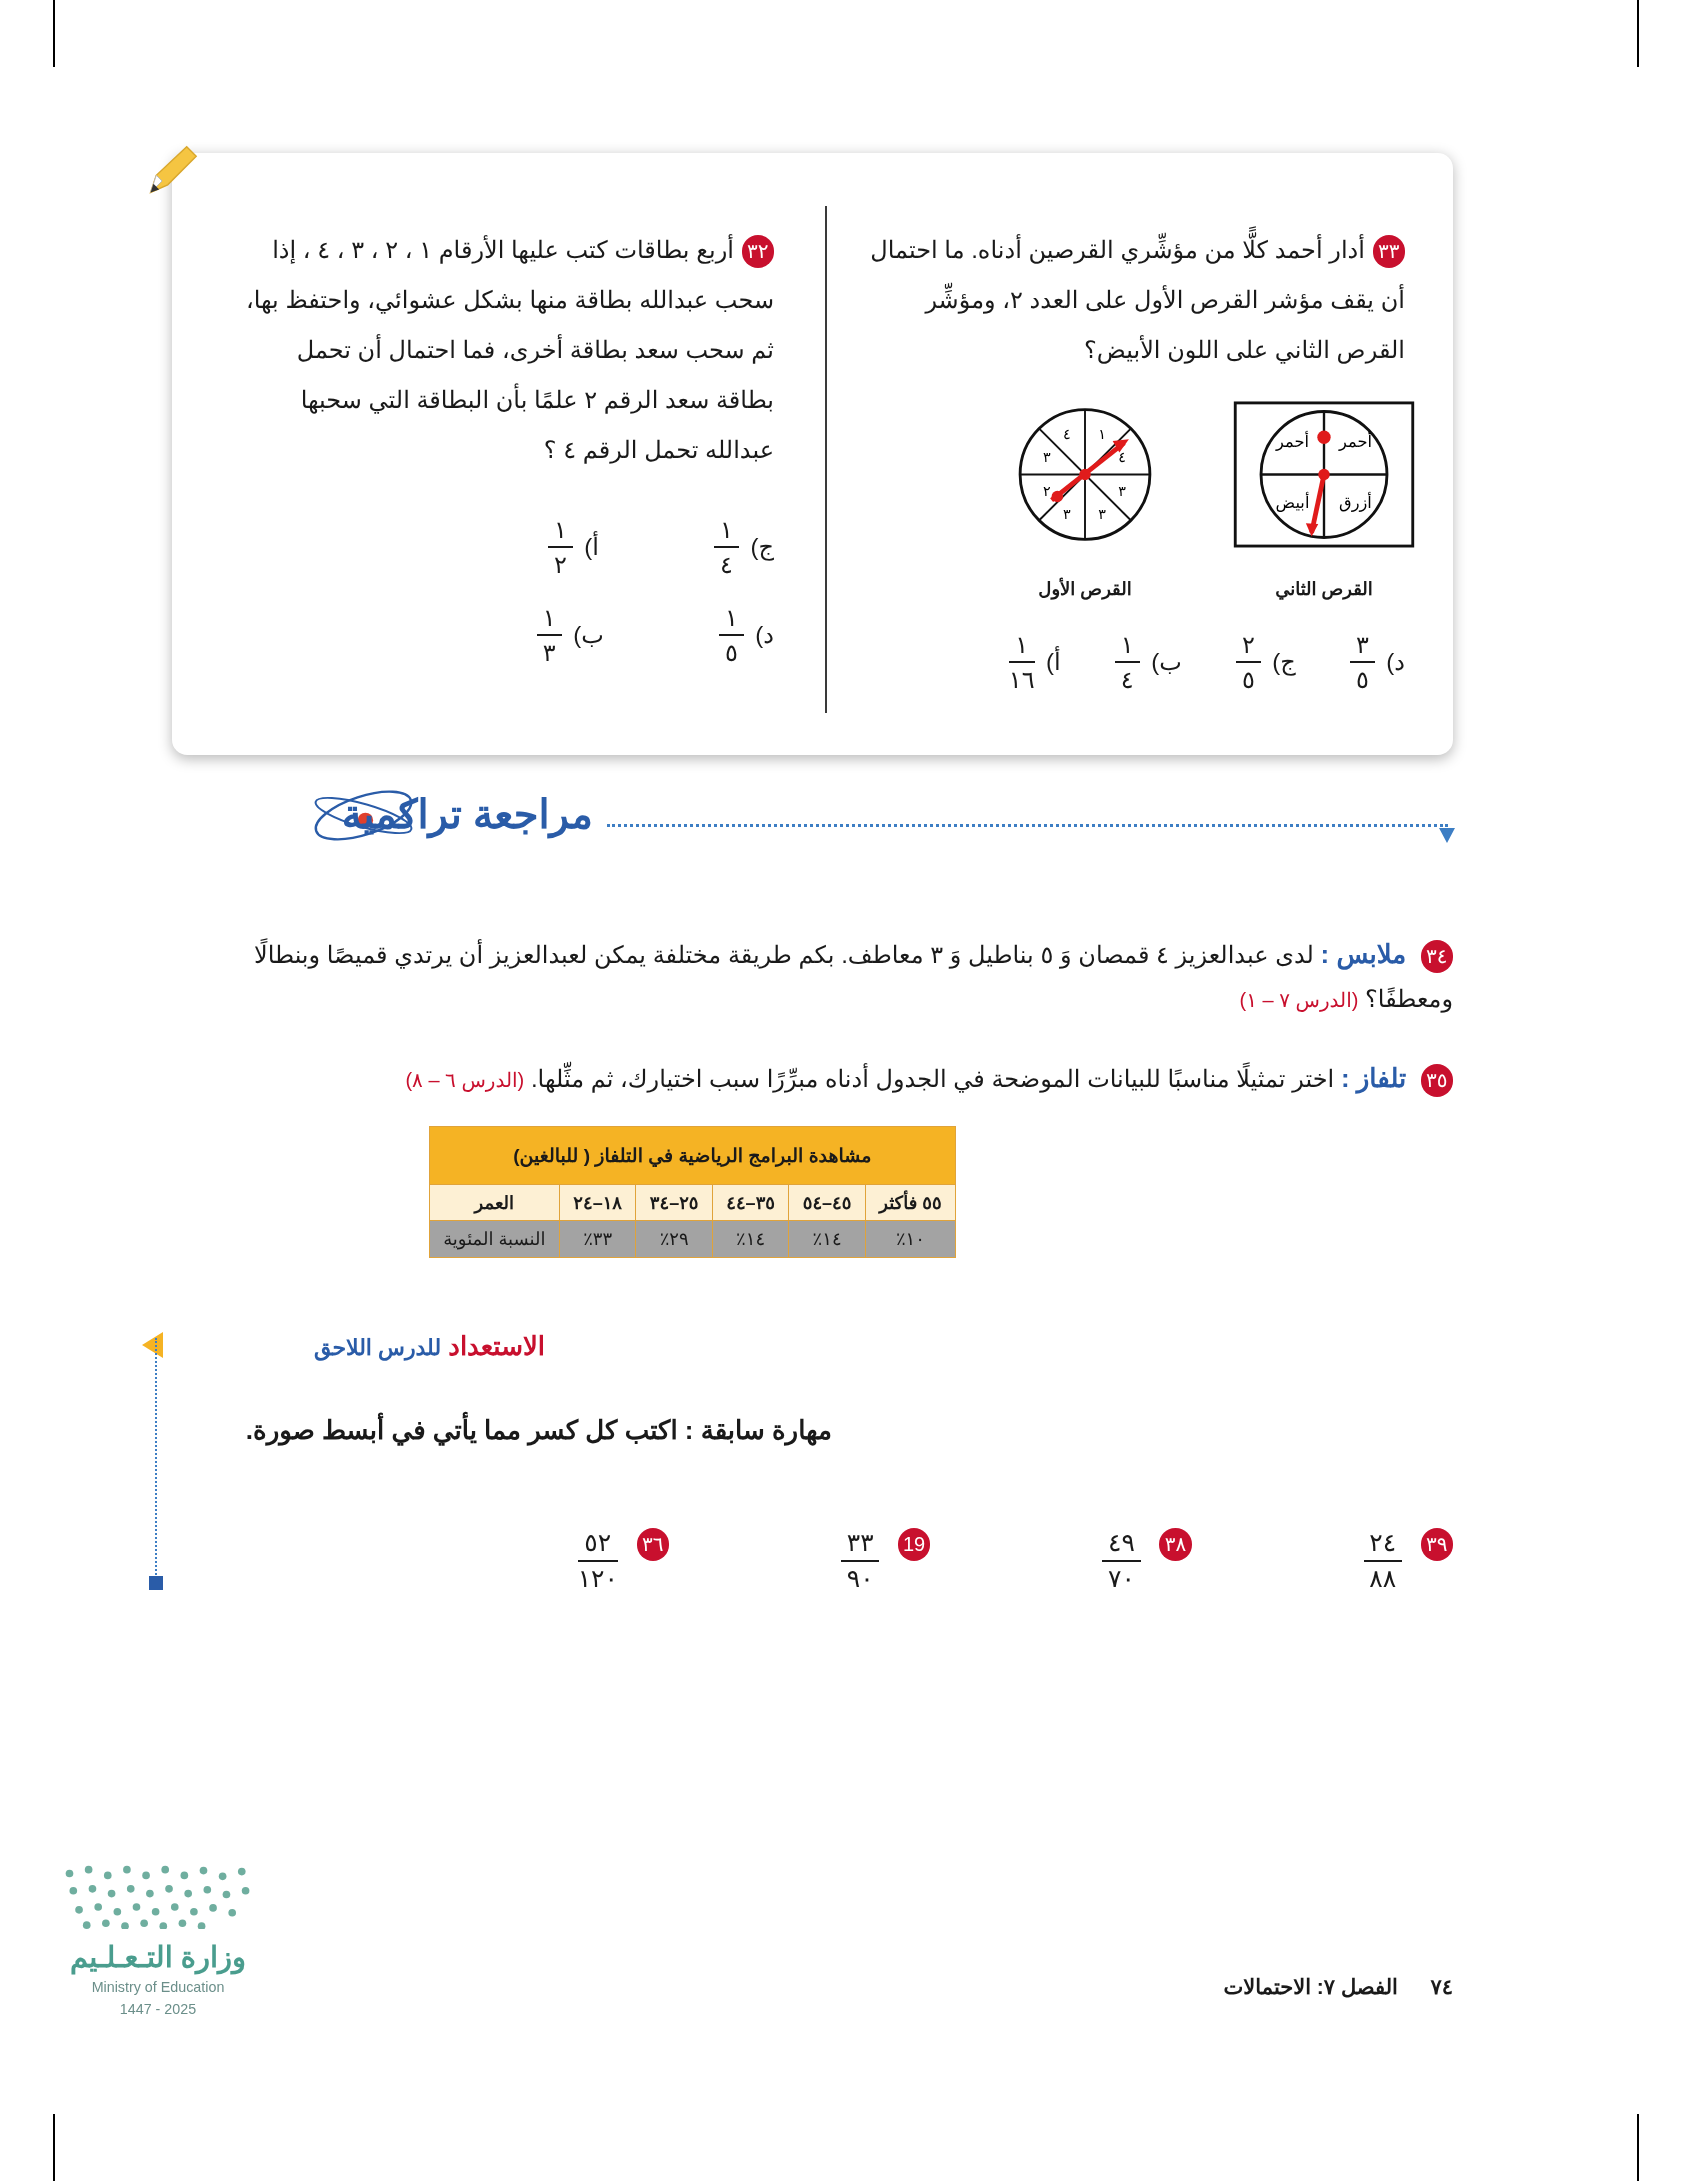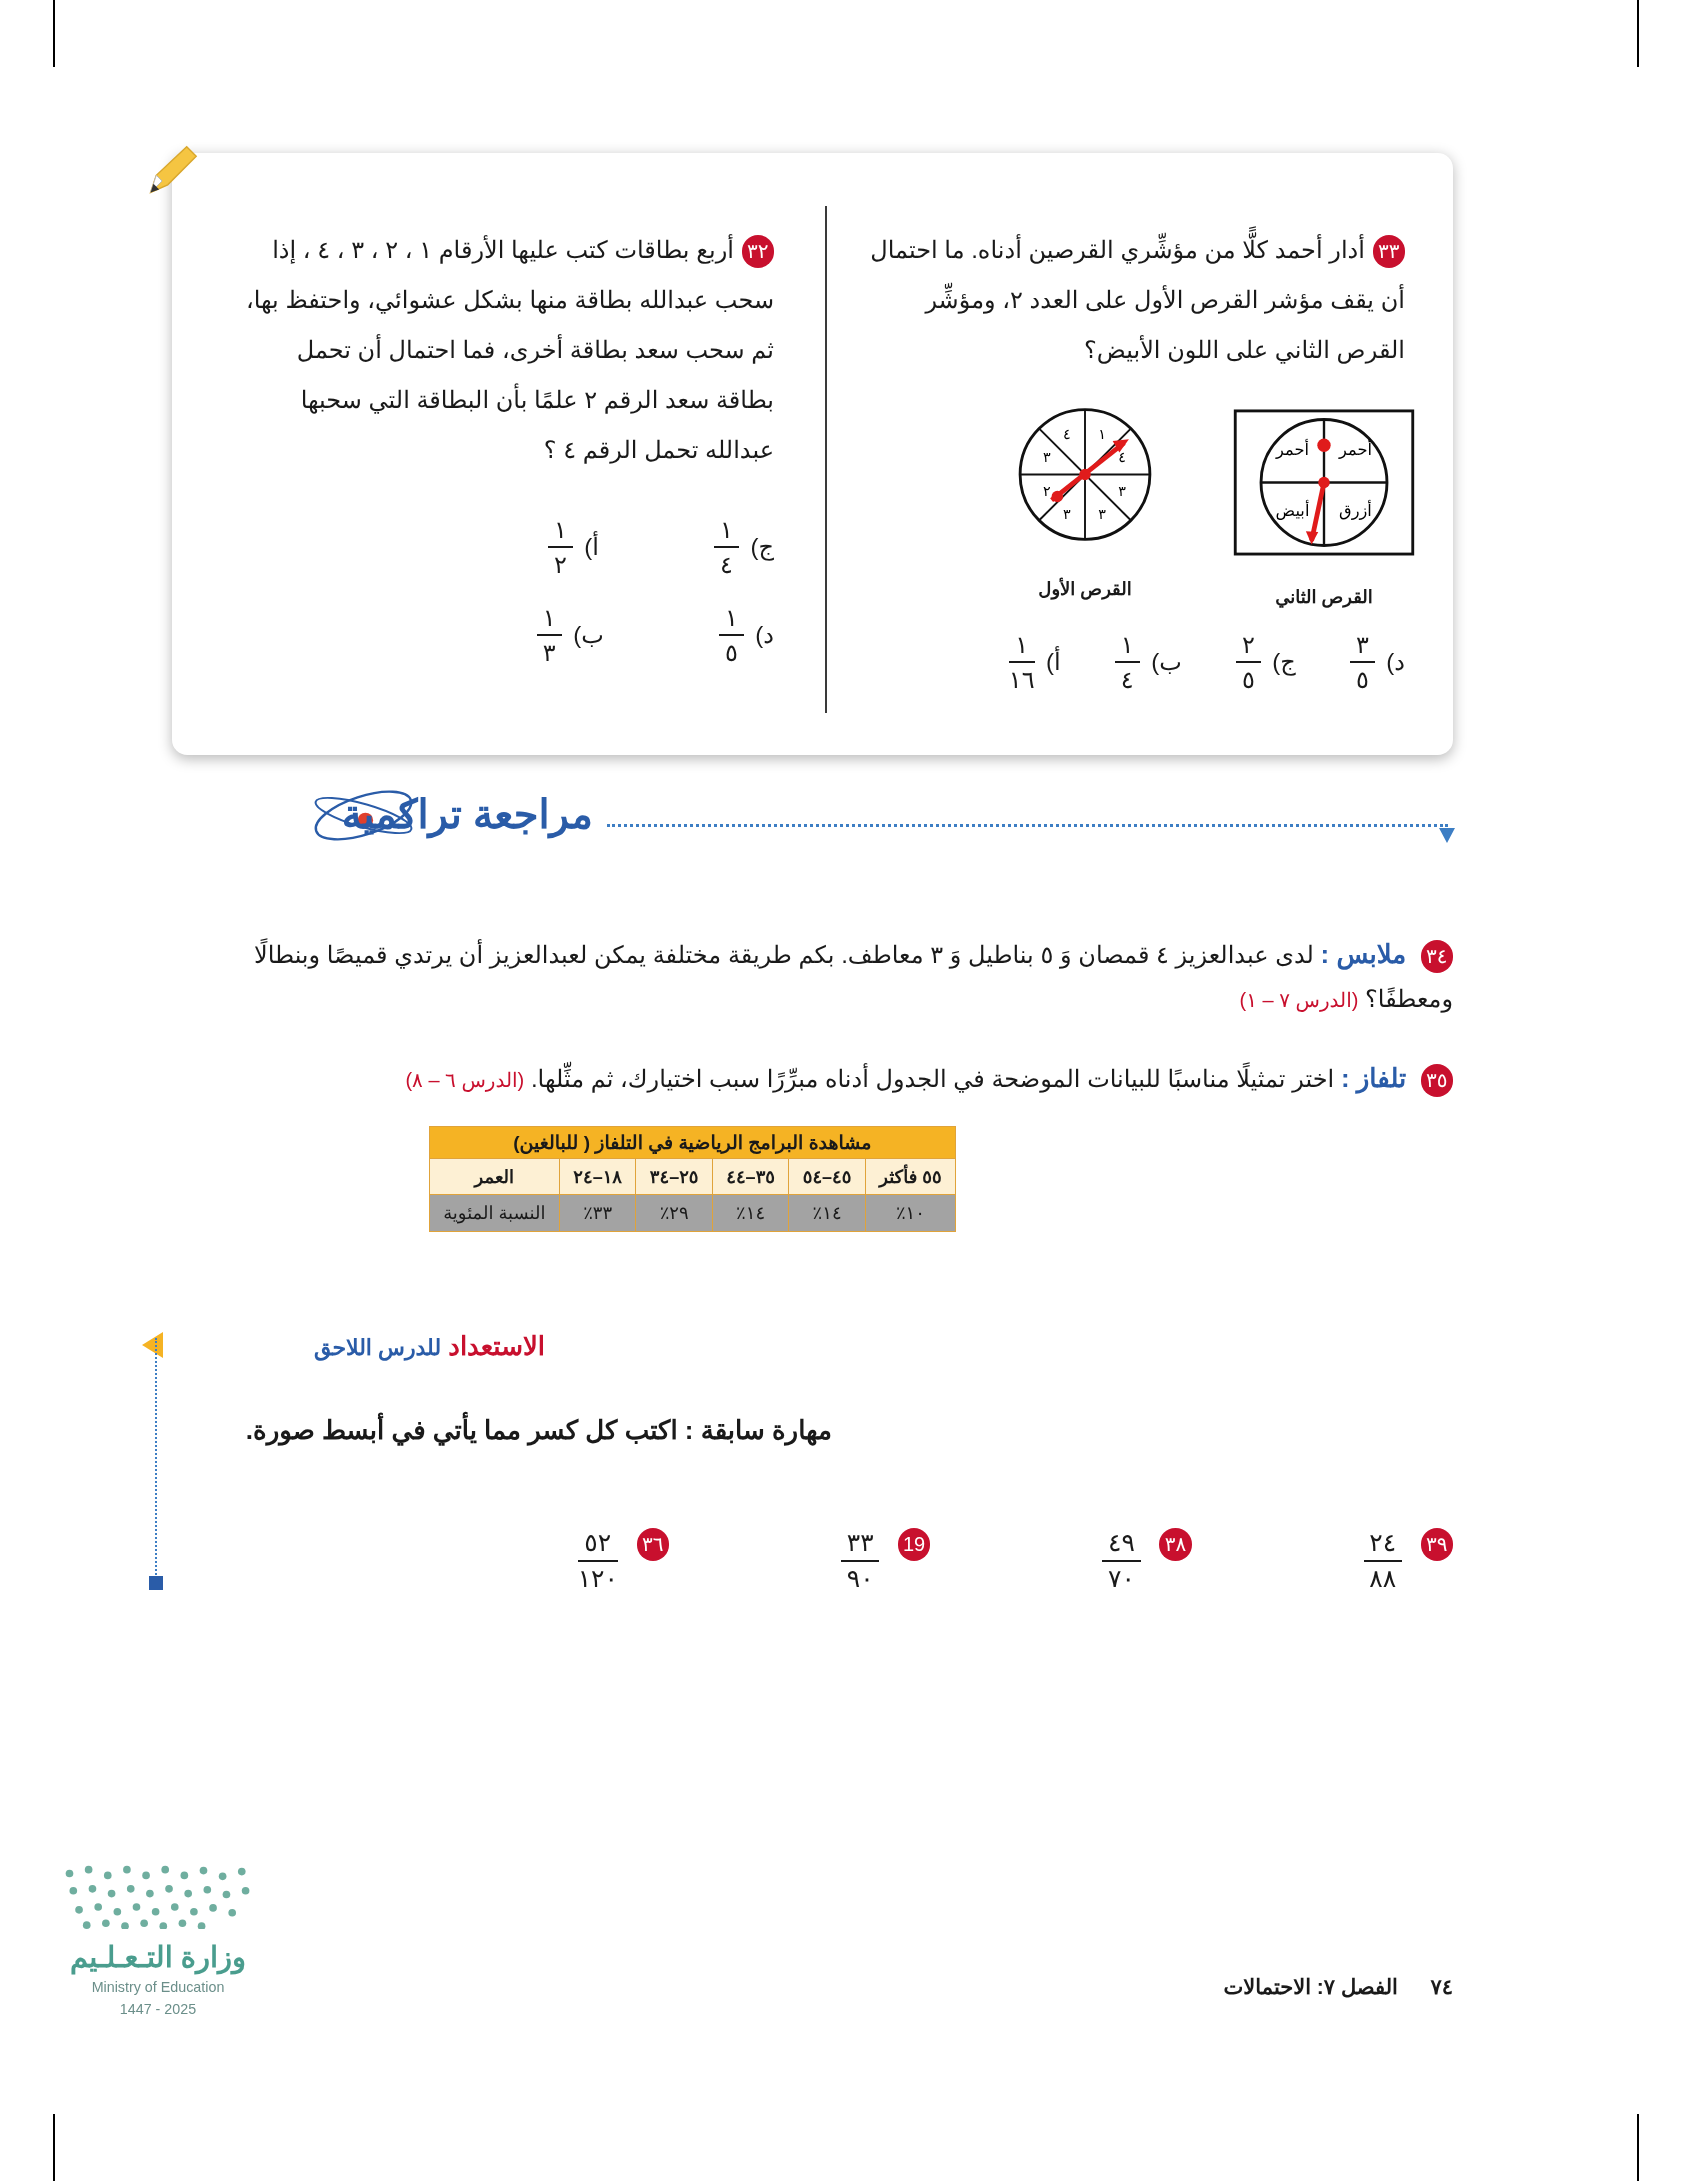--- a/index.html
+++ b/index.html
@@ -233,21 +233,21 @@
   .tv-table td, .tv-table th {
     border: 1px solid #e0a33a;
     padding: 6.7px 13.4px;
     text-align: center;
     white-space: nowrap;
   }
   .tv-table .title-cell {
     background: #f5b324;
     font-weight: bold;
     font-size: 19px;
-    padding: 4px 0;
+    padding: 17px 0;
     color: #1a1a1a;
   }
   .tv-table .hdr { background: #fdf0d4; font-weight: bold; }
   .tv-table .valrow td { background: #a3a3a3; }
 
   
   .prep-head {
     position: absolute;
     top: 1331px;
     right: 1147px;
@@ -407,21 +407,21 @@
     </div>
   </div>
 </div>
 
 <div class="q33">
   <span class="q-num">٣٣</span><span>أدار أحمد كلًّا من مؤشِّري القرصين أدناه. ما احتمال أن يقف مؤشر القرص الأول على العدد ٢، ومؤشِّر القرص الثاني على اللون الأبيض؟</span>
 </div>
 
 <div class="spinners">
 
-  <div class="spinner-wrap" style="right:0; top:8px;">
+  <div class="spinner-wrap" style="right:0; top:0;">
     <svg width="182" height="167" viewBox="0 0 190 175">
       <rect x="2" y="2" width="186" height="150" fill="#ffffff" stroke="#111" stroke-width="3"></rect>
       <circle cx="95" cy="77" r="66" fill="#ffffff" stroke="#111" stroke-width="3"></circle>
       <line x1="29" y1="77" x2="161" y2="77" stroke="#111" stroke-width="2.5"></line>
       <line x1="95" y1="11" x2="95" y2="143" stroke="#111" stroke-width="2.5"></line>
       <text x="62" y="48" font-size="17" font-family="'Liberation Sans',sans-serif" text-anchor="middle">أحمر</text>
       <text x="128" y="48" font-size="17" font-family="'Liberation Sans',sans-serif" text-anchor="middle">أحمر</text>
       <text x="62" y="112" font-size="17" font-family="'Liberation Sans',sans-serif" text-anchor="middle">أبيض</text>
       <text x="128" y="112" font-size="17" font-family="'Liberation Sans',sans-serif" text-anchor="middle">أزرق</text>
       <line x1="95" y1="77" x2="82" y2="138" stroke="#e01b1b" stroke-width="5"></line>

